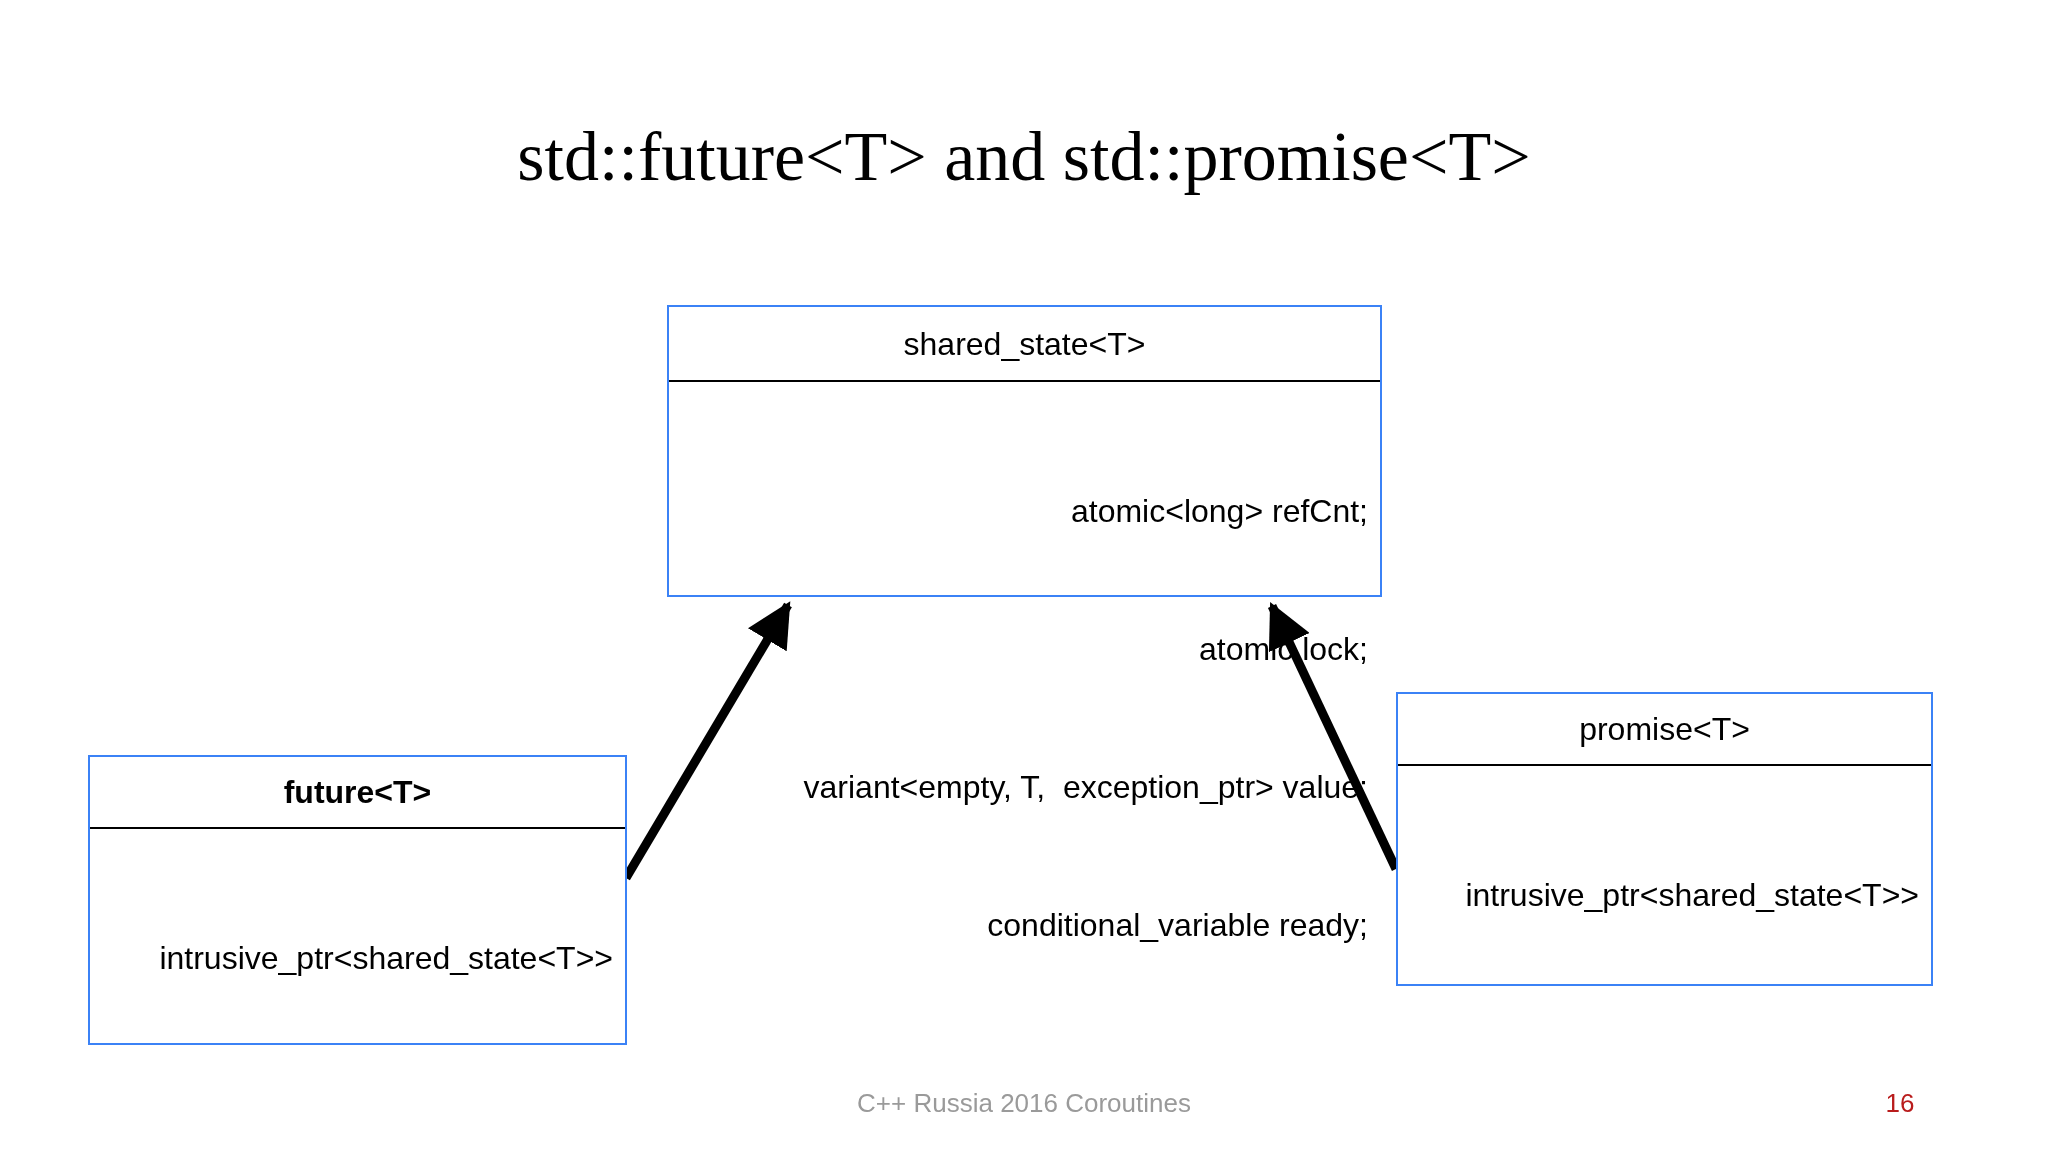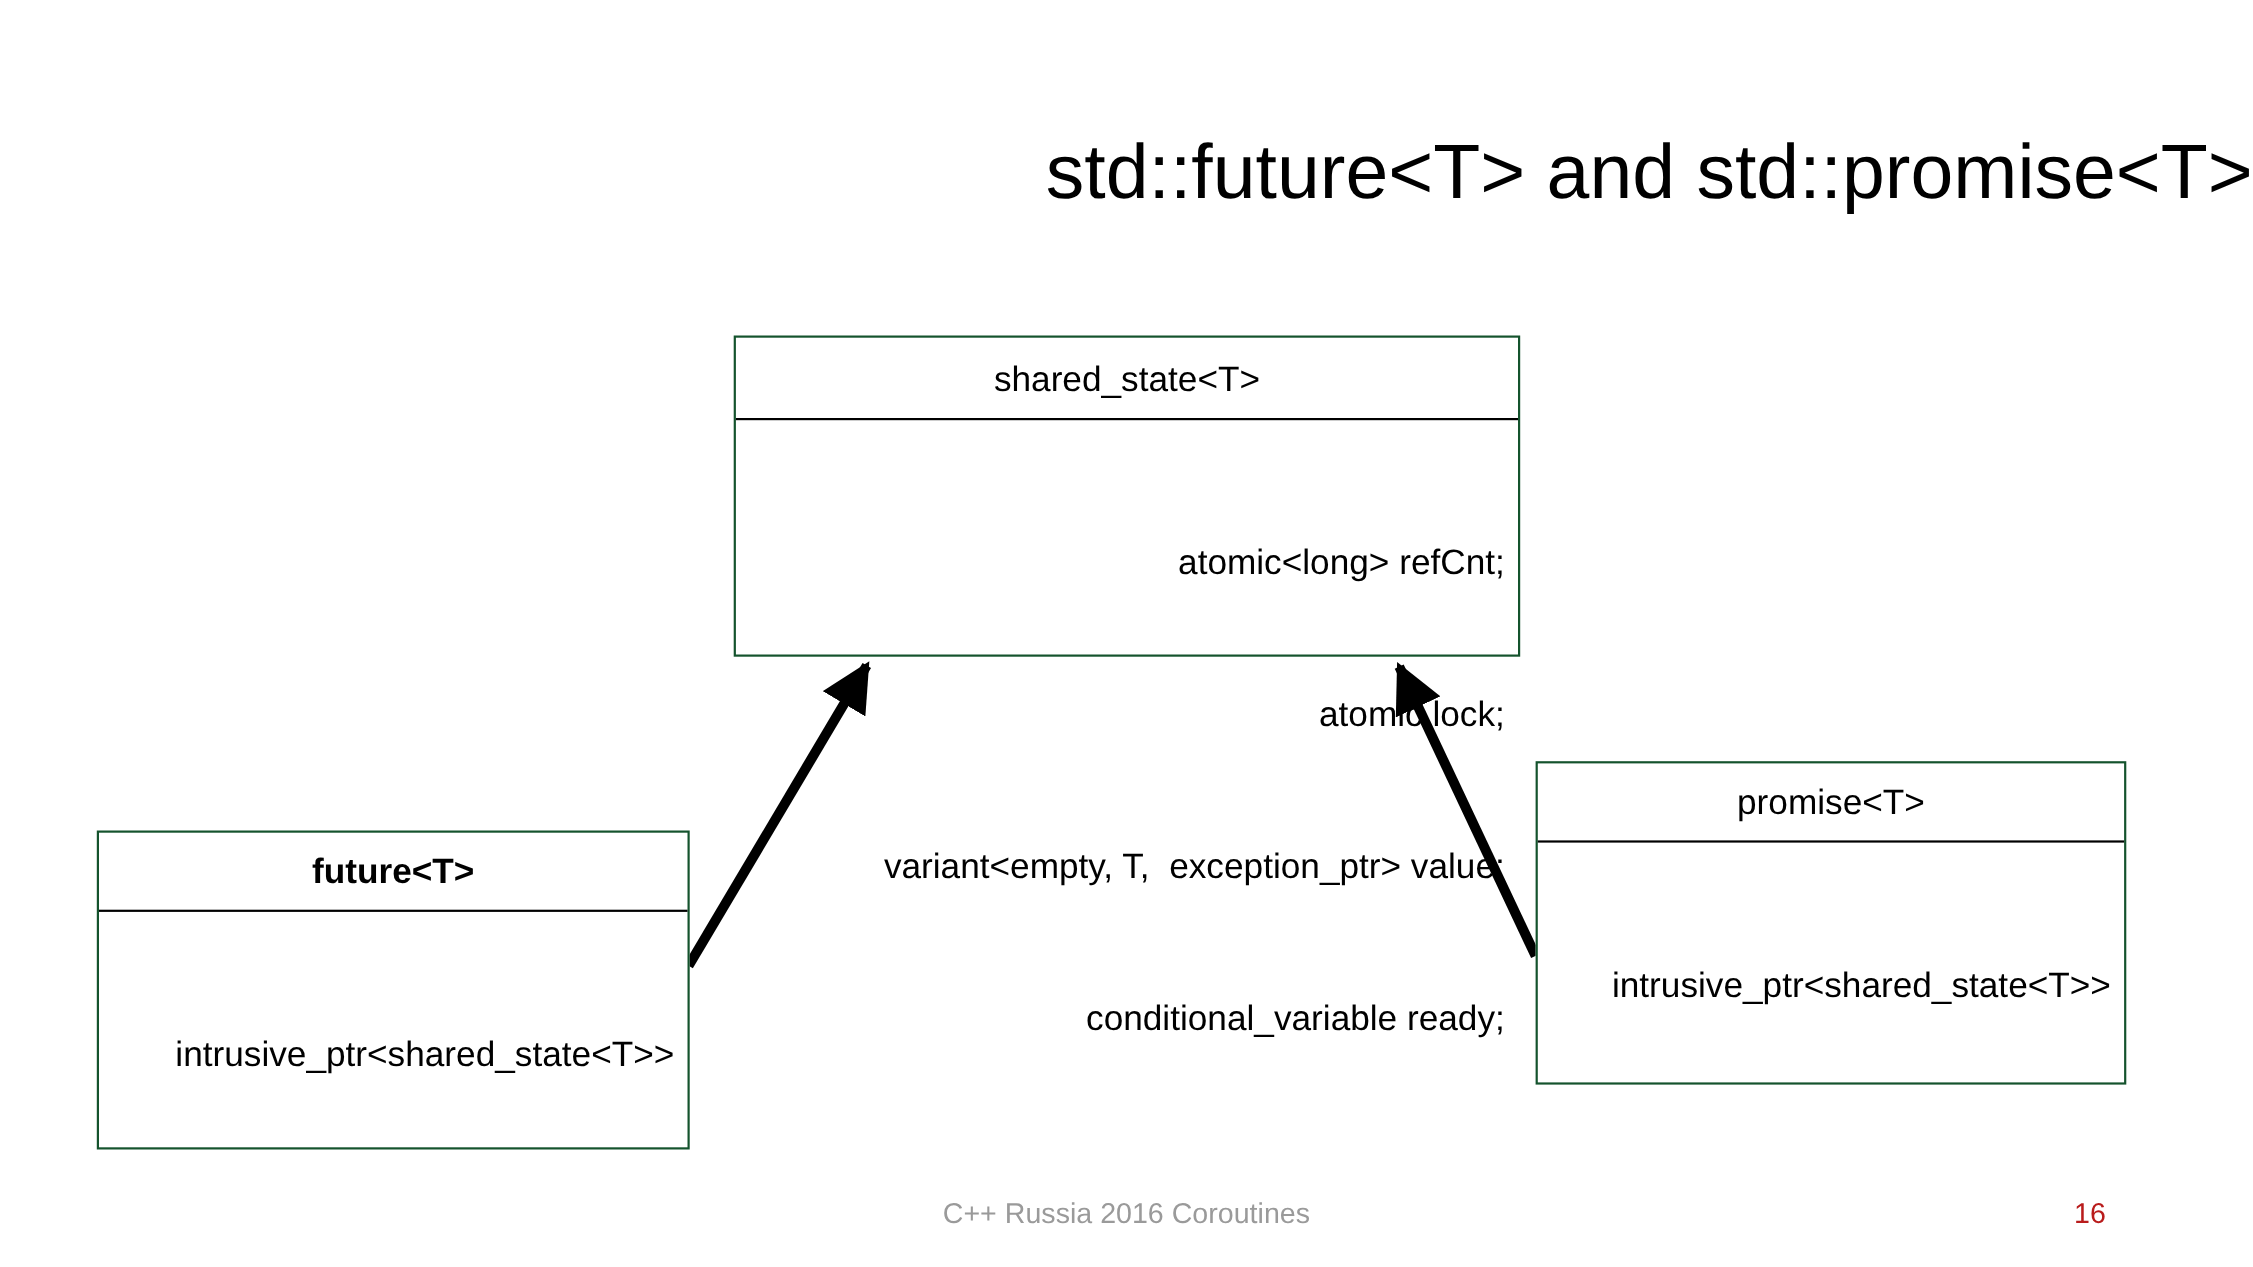--- a/index.html
+++ b/index.html
@@ -16,34 +16,35 @@
     font-family: "Liberation Sans", sans-serif;
     color: #000000;
   }
 
   
   #slide-title {
     position: absolute;
     left: 0;
     top: 118px;
     width: 2048px;
-    text-align: right;
+    text-align: center;
     font-size: 70px;
     font-weight: 400;
     line-height: 1.1;
     color: #000000;
     white-space: pre;
+    font-family: Liberation Serif, serif;
   }
 
   
   .uml-box {
     position: absolute;
     box-sizing: border-box;
     background: #ffffff;
-    border: 2px solid #14532d;
+    border: 2px solid #3b82f6;
     z-index: 3;
   }
   .uml-header {
     box-sizing: border-box;
     text-align: center;
     font-size: 32px;
     line-height: 1.0;
     display: flex;
     align-items: center;
     justify-content: center;

